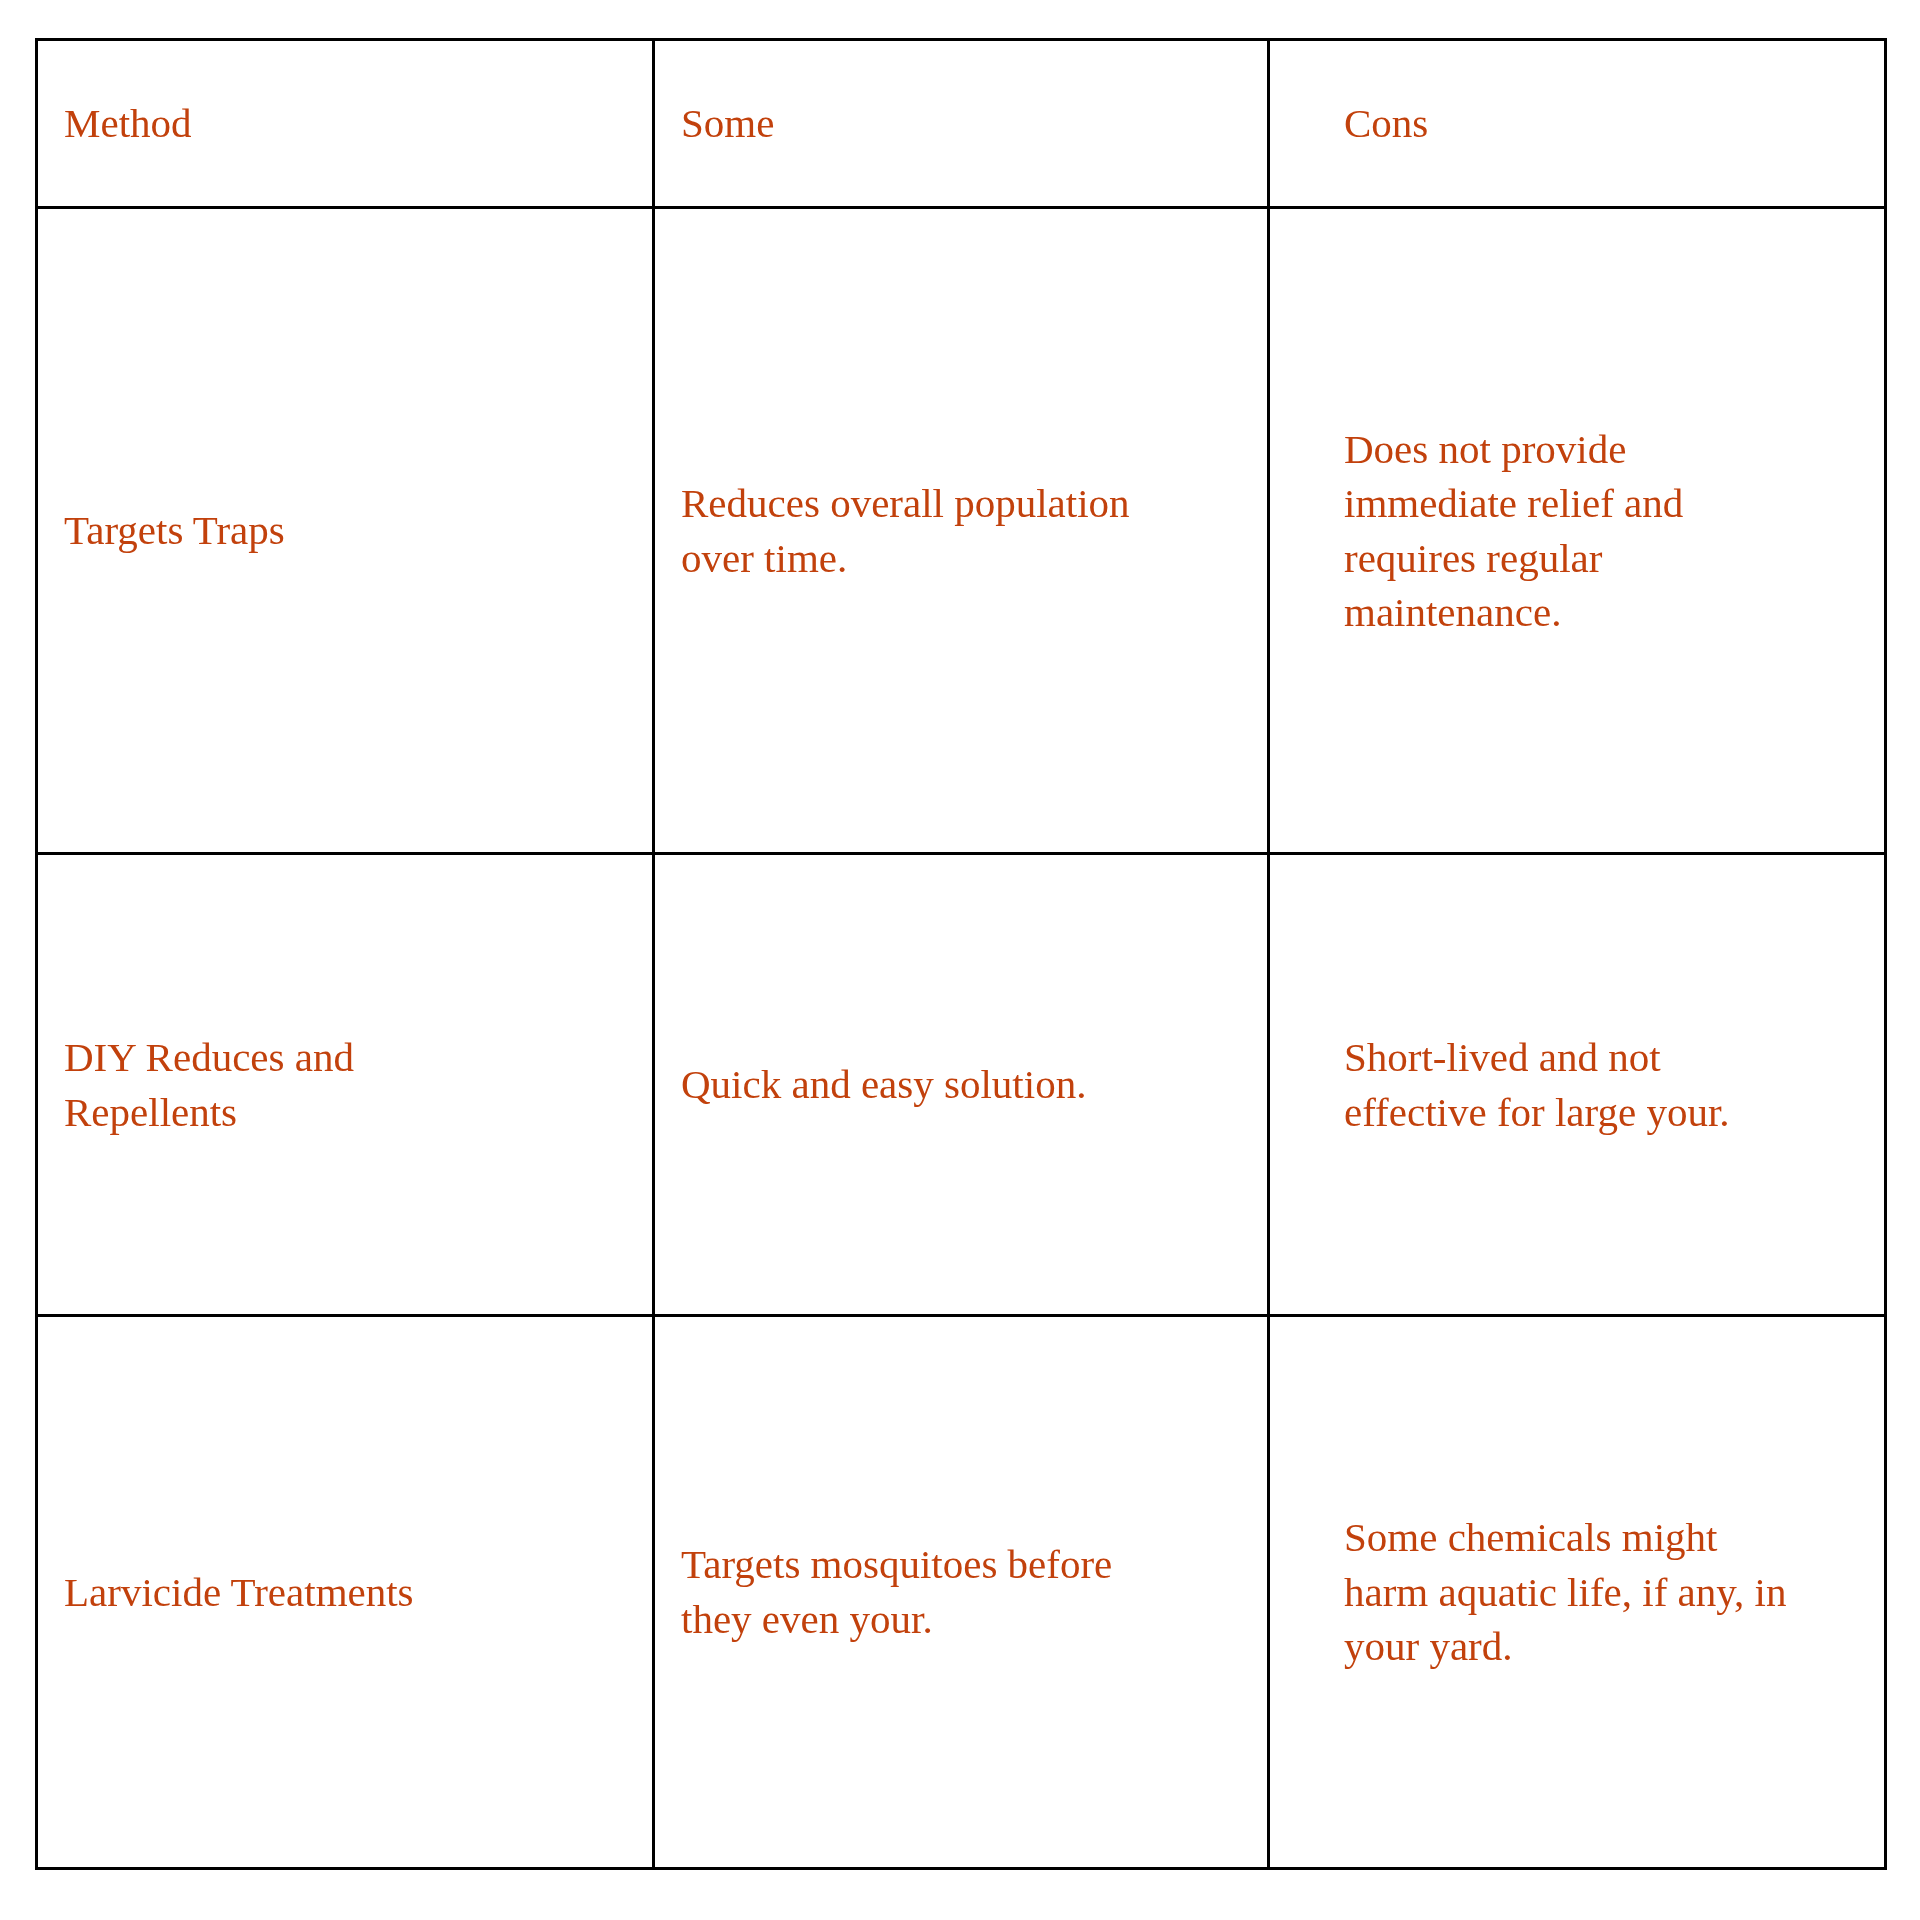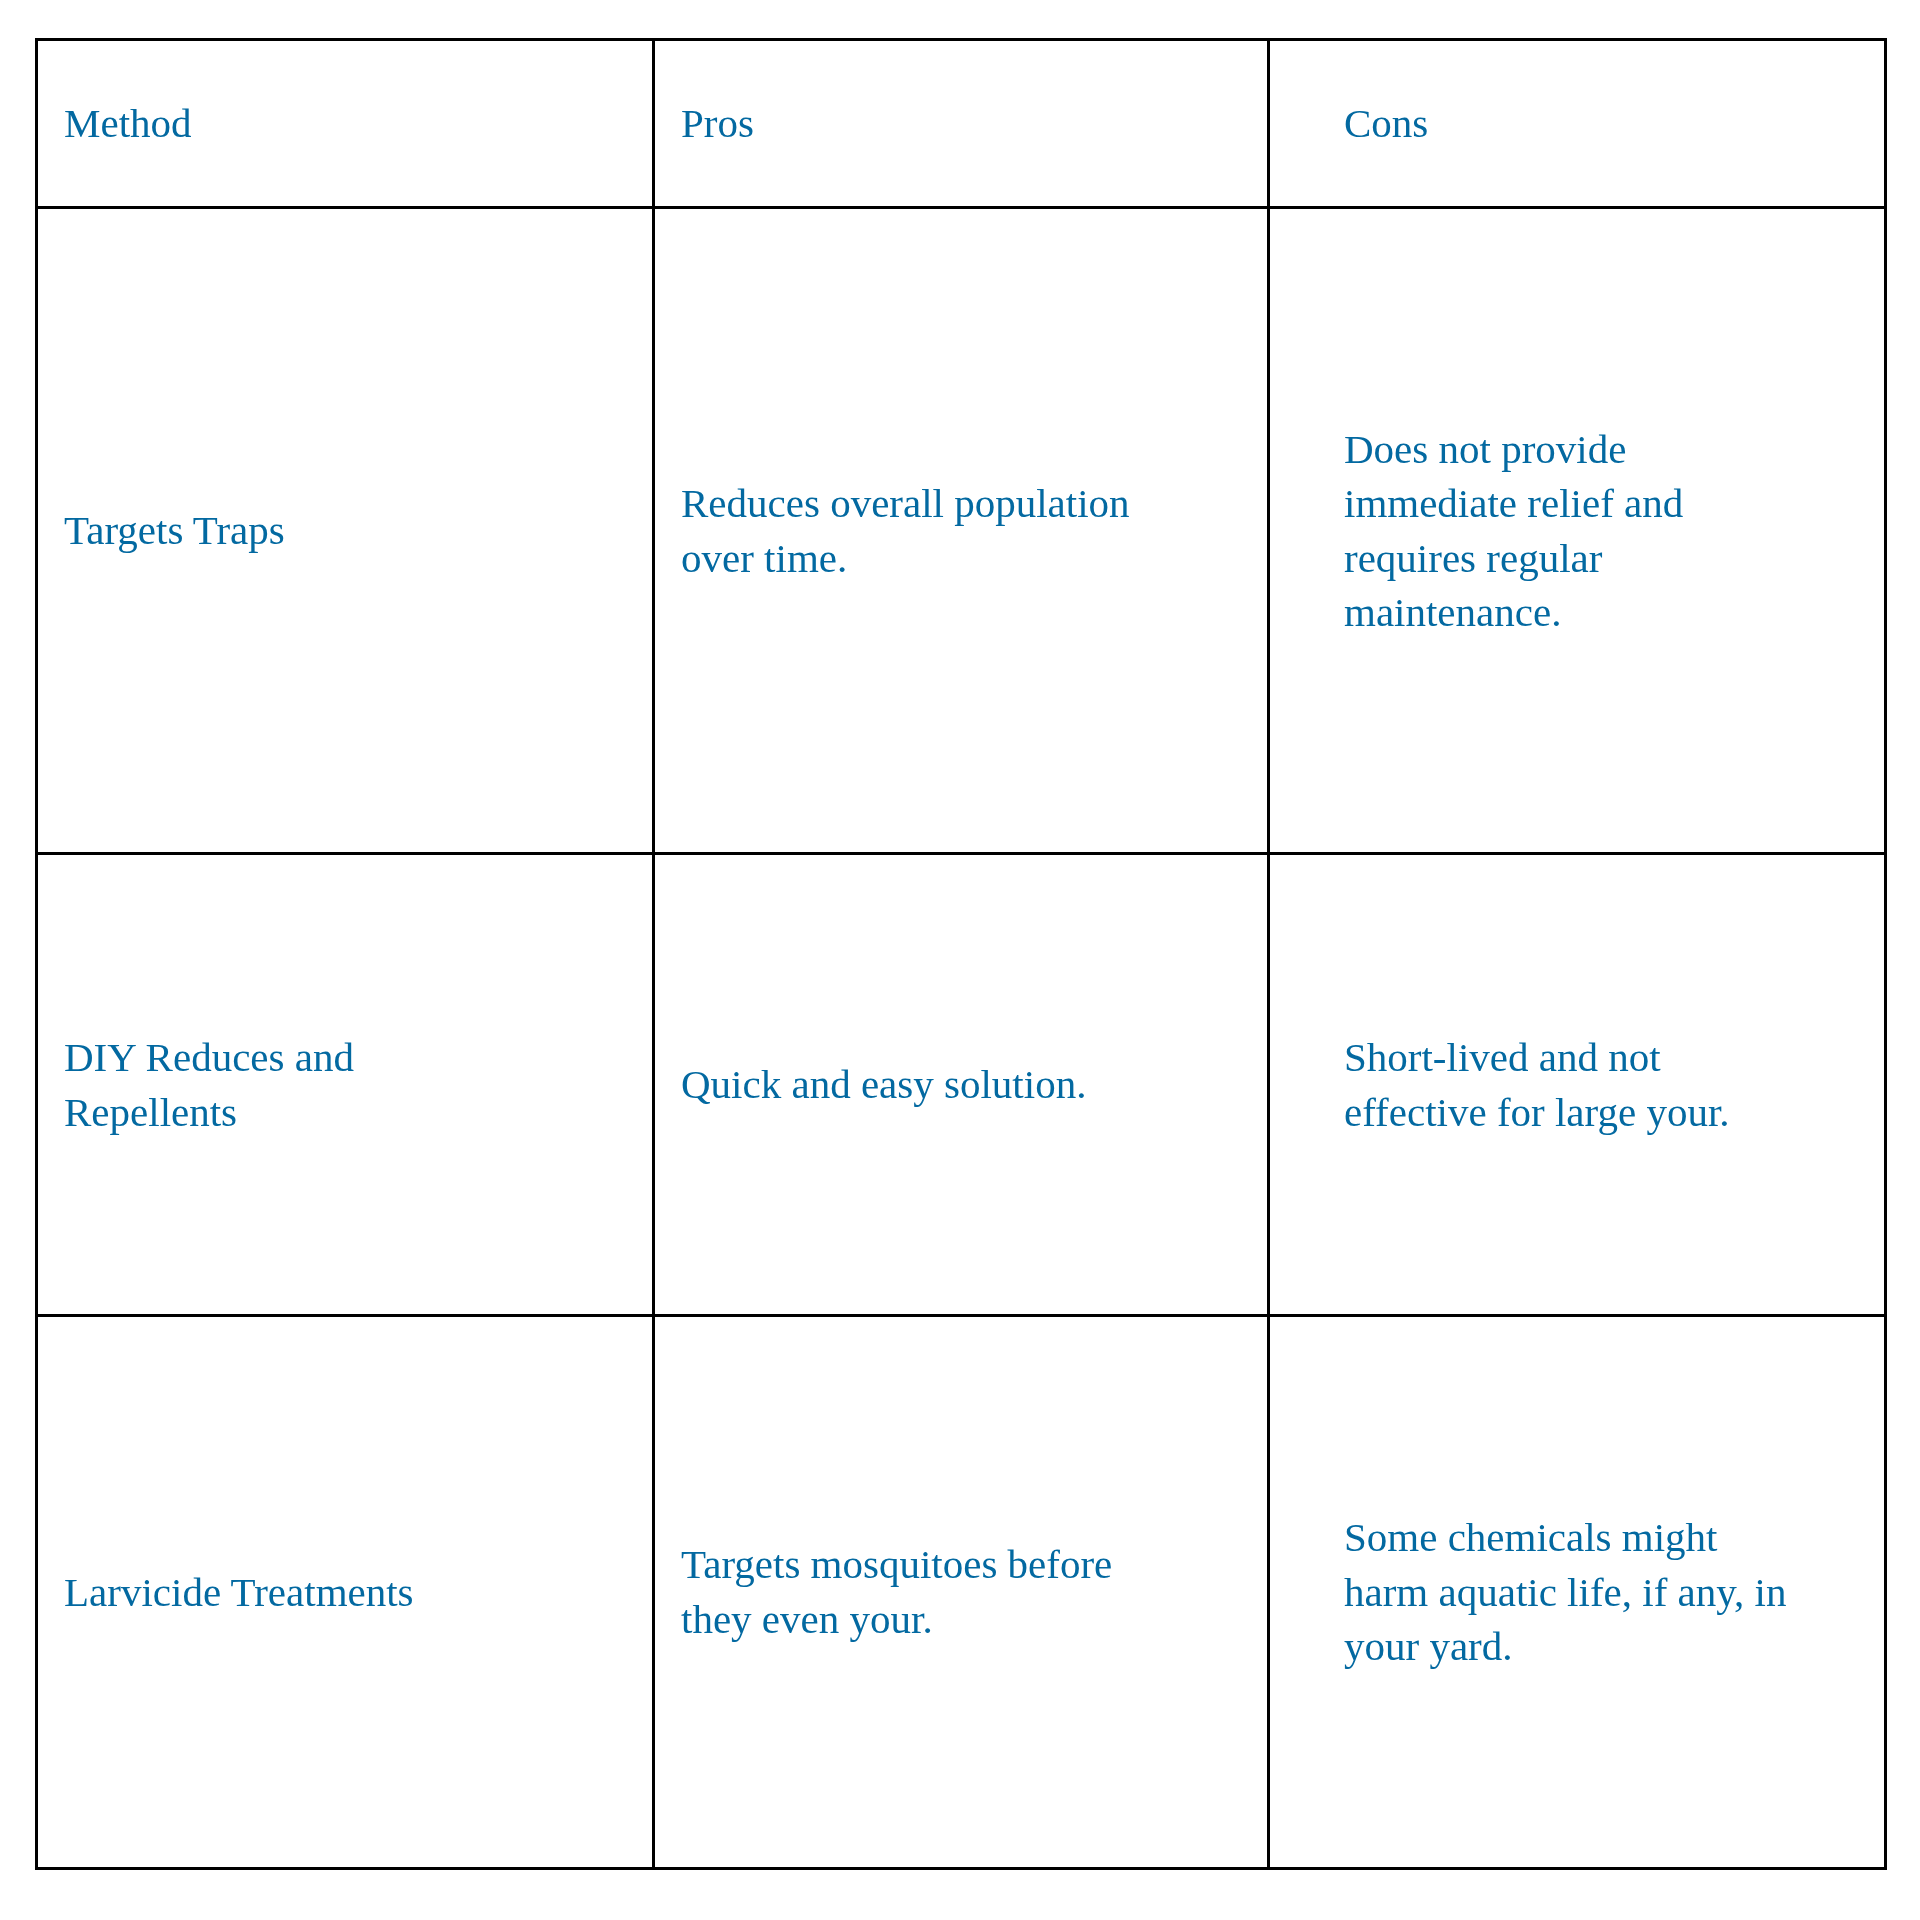--- a/index.html
+++ b/index.html
@@ -39,21 +39,21 @@
 
   .comparison-table th,
   .comparison-table td {
     border: 3px solid #000000;
     vertical-align: middle;
     text-align: left;
     padding: 10px 26px 10px 26px;
     font-weight: normal;
     font-size: 41px;
     line-height: 1.33;
-    color: #0369a1;
+    color: #c2410c;
     background: #ffffff;
     word-wrap: break-word;
   }
 
   .comparison-table thead th {
     height: 145px;
     font-size: 41px;
     vertical-align: middle;
   }
 
@@ -88,21 +88,21 @@
       <col class="col-pros">
       <col class="col-cons">
     </colgroup>
 
     <thead>
       <tr>
         <th class="cell-method">
           <span class="cell-text">Method</span>
         </th>
         <th class="cell-pros">
-          <span class="cell-text">Pros</span>
+          <span class="cell-text">Some</span>
         </th>
         <th class="cell-cons">
           <span class="cell-text">Cons</span>
         </th>
       </tr>
     </thead>
 
     <tbody>
 
 

